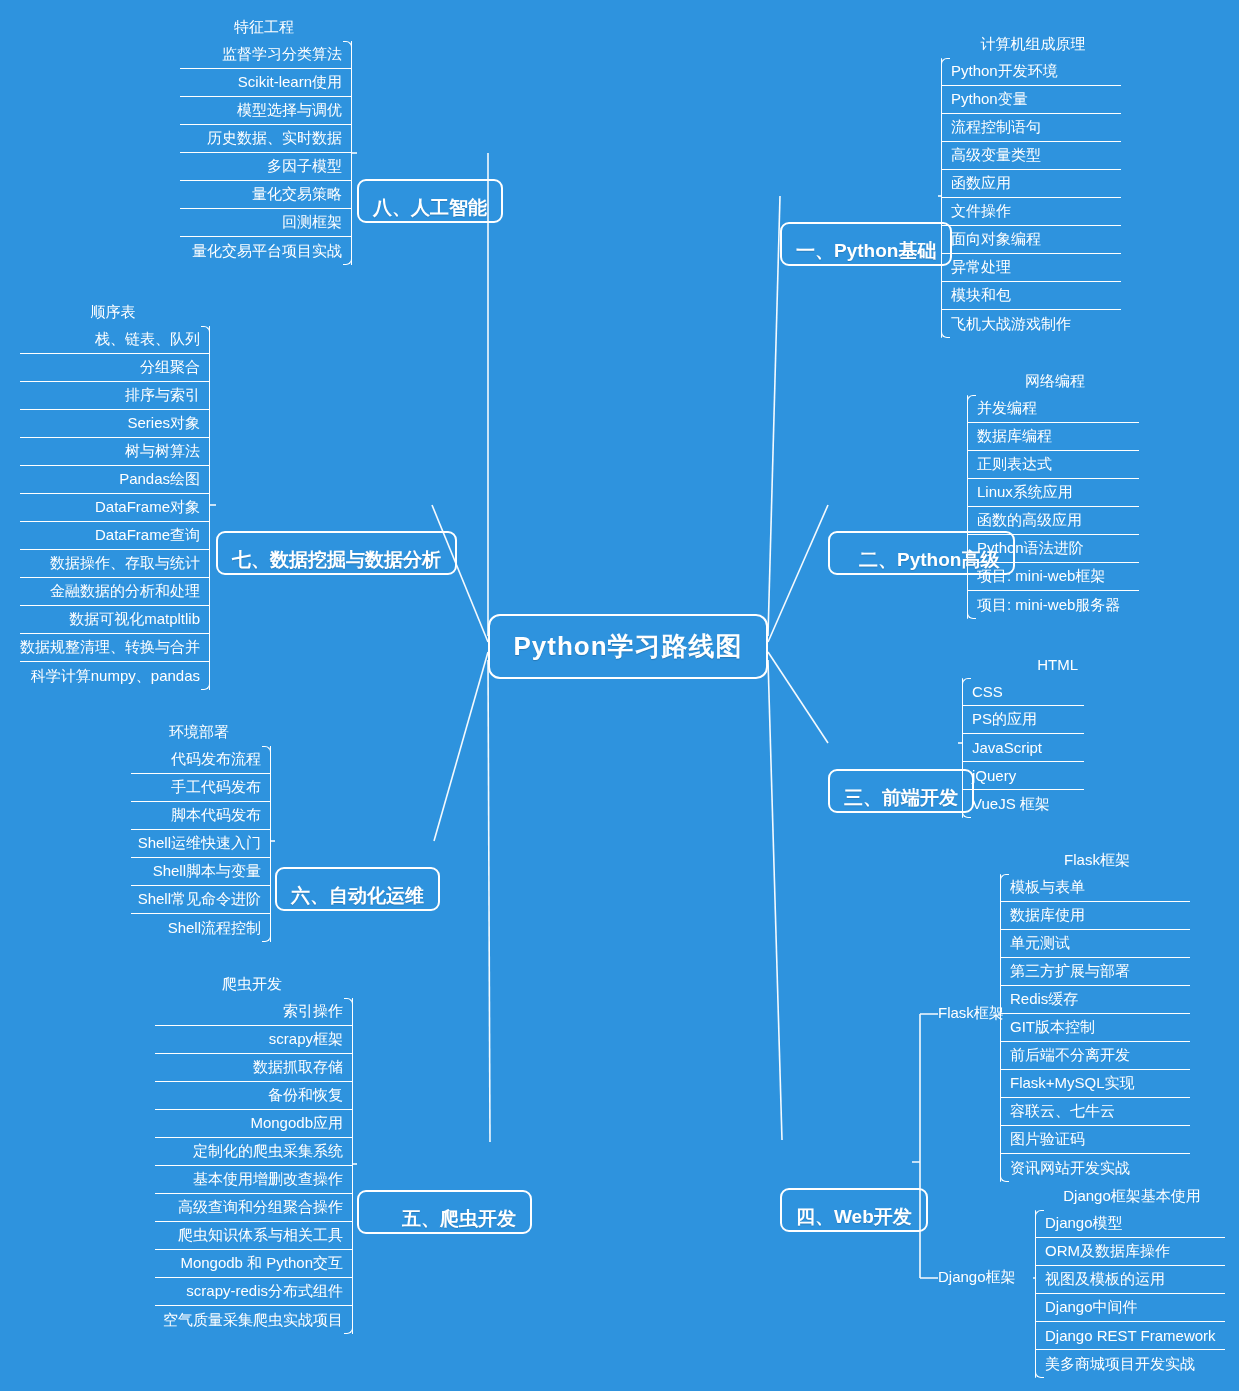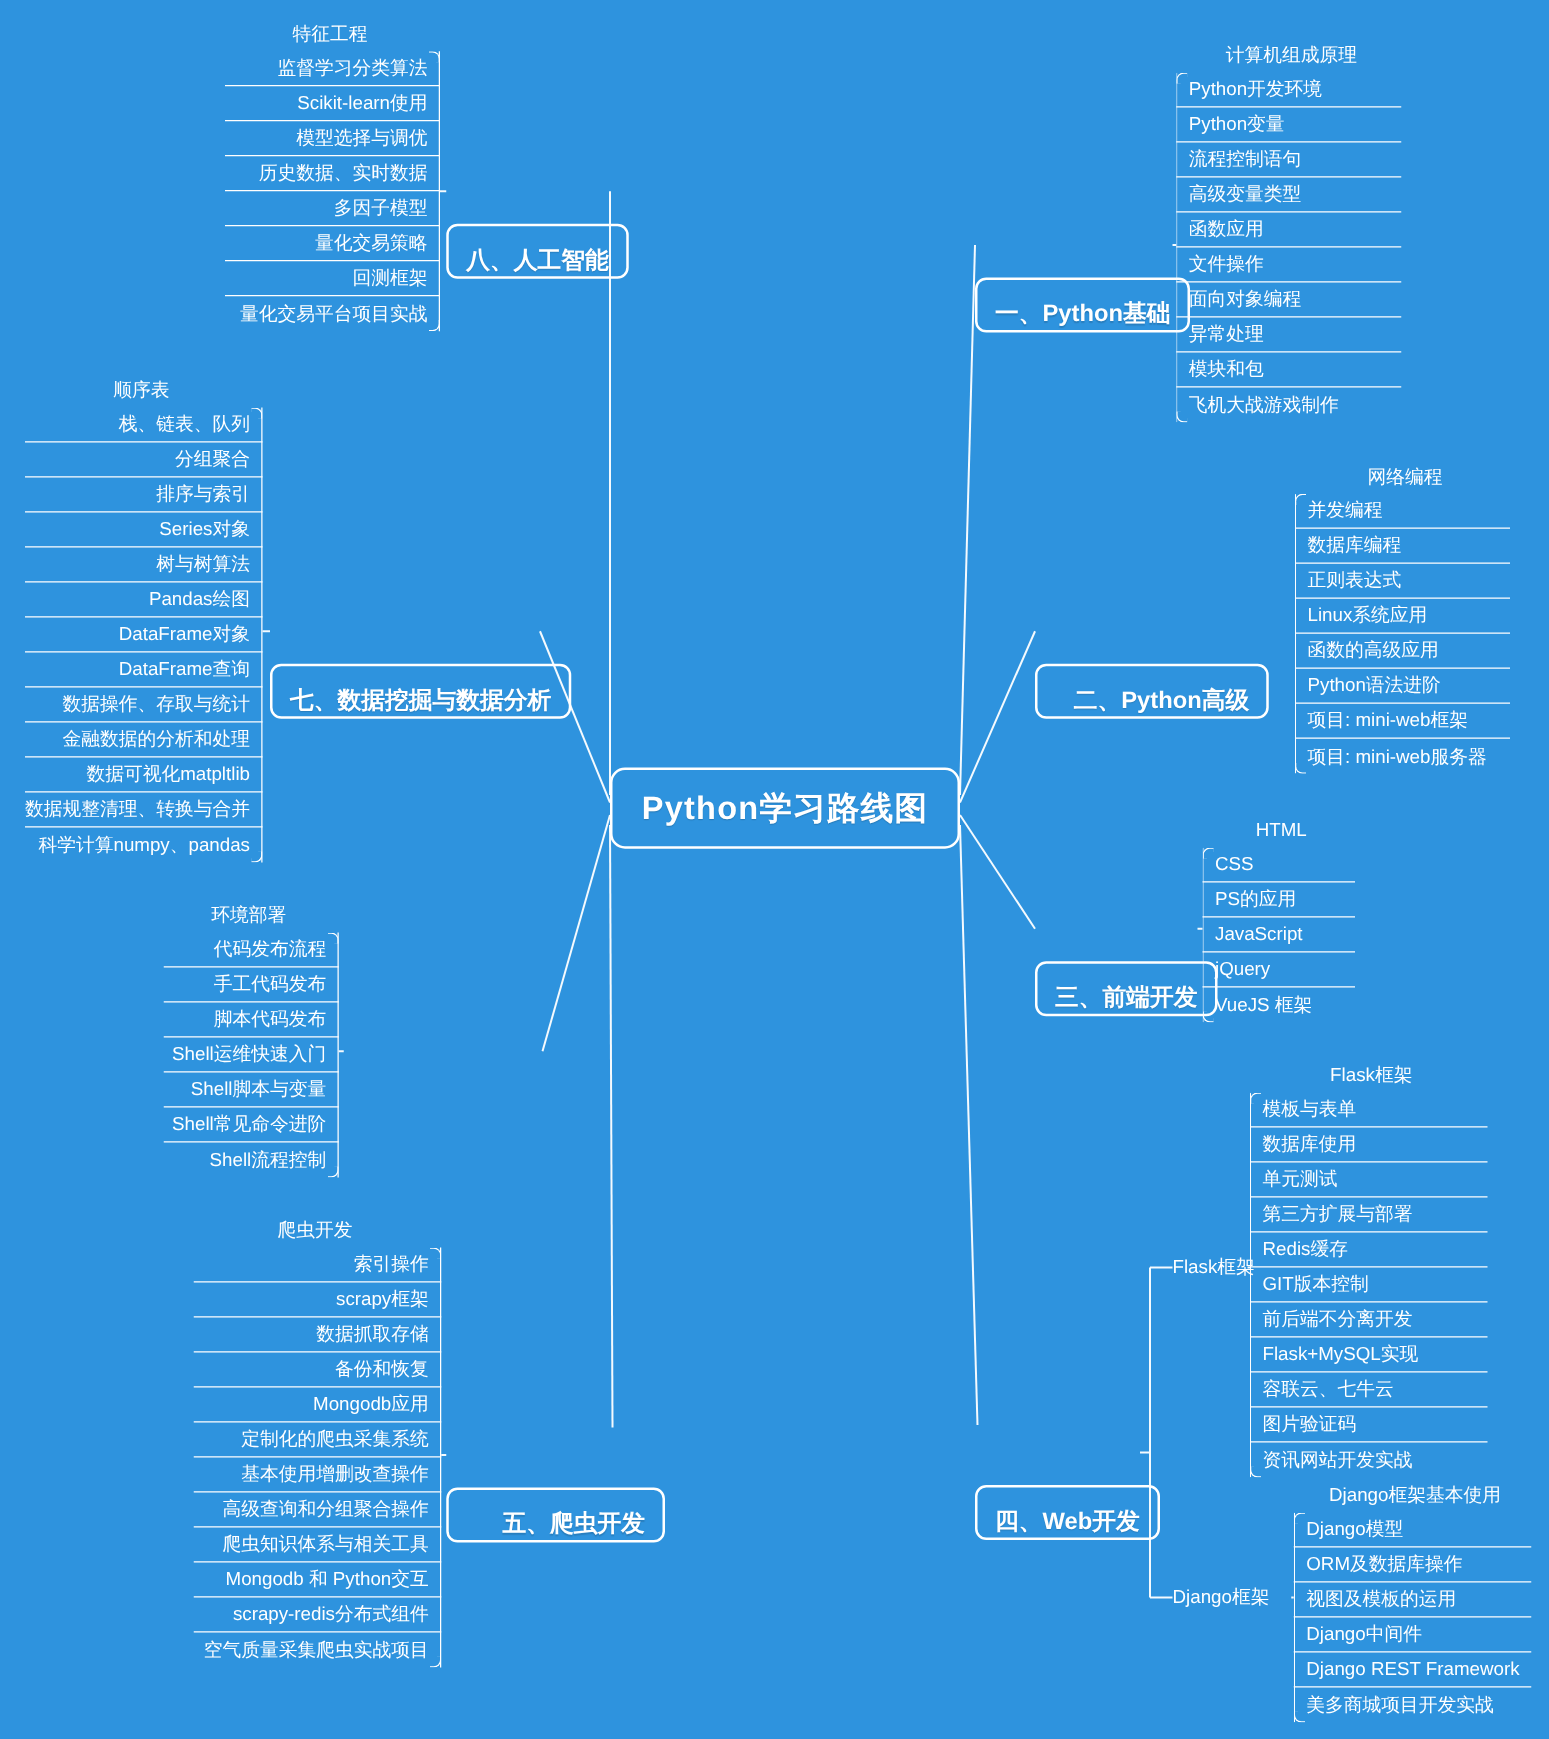--- a/index.html
+++ b/index.html
@@ -116,20 +116,23 @@
   <div class="root">
     <span>Python学习路线图</span>
   </div>
 
   <div class="branch" style="left:357px; top:131px;">
     <span>八、人工智能</span>
   </div>
   <div class="branch" style="left:216px; top:483px;">
     <span>七、数据挖掘与数据分析</span>
   </div>
+  <div class="branch" style="left:275px; top:819px;">
+    <span>六、自动化运维</span>
+  </div>
   <div class="branch" style="left:357px; top:1142px;padding-left:43px;">
     <span>五、爬虫开发</span>
   </div>
 
   <div class="branch" style="left:780px; top:174px;">
     <span>一、Python基础</span>
   </div>
   <div class="branch" style="left:828px; top:483px;padding-left:29px;">
     <span>二、Python高级</span>
   </div>
@@ -328,21 +331,21 @@
         <span>异常处理</span>
       </div>
       <div class="leaf">
         <span>模块和包</span>
       </div>
       <div class="leaf last">
         <span>飞机大战游戏制作</span>
       </div>
     </div>
 
-  <div class="group right" id="g-python-advanced" style="left:1036px; top:367px; width:172px;">
+  <div class="group right" id="g-python-advanced" style="left:967px; top:367px; width:172px;">
     <div class="spine" style="top: 28px;"></div>
     <div class="cap top" style="top: 28px;"></div>
     <div class="cap bottom"></div>
   <div class="leaf head" style="justify-content: center;">
         <span>网络编程</span>
       </div>
       <div class="leaf">
         <span>并发编程</span>
       </div>
       <div class="leaf">
@@ -365,21 +368,21 @@
       </div>
       <div class="leaf last">
         <span>项目: mini-web服务器</span>
       </div>
     </div>
 
   <div class="group right" id="g-frontend" style="left:962px; top:650px; width:122px;">
     <div class="spine" style="top: 28px;"></div>
     <div class="cap top" style="top: 28px;"></div>
     <div class="cap bottom"></div>
-  <div class="leaf head" style="justify-content: center;">
+  <div class="leaf head" style="justify-content: flex-end;">
         <span>HTML</span>
       </div>
       <div class="leaf">
         <span>CSS</span>
       </div>
       <div class="leaf">
         <span>PS的应用</span>
       </div>
       <div class="leaf">
         <span>JavaScript</span>

